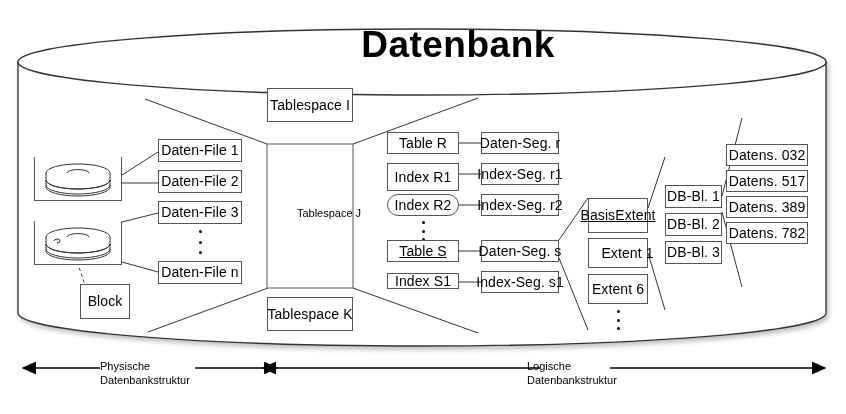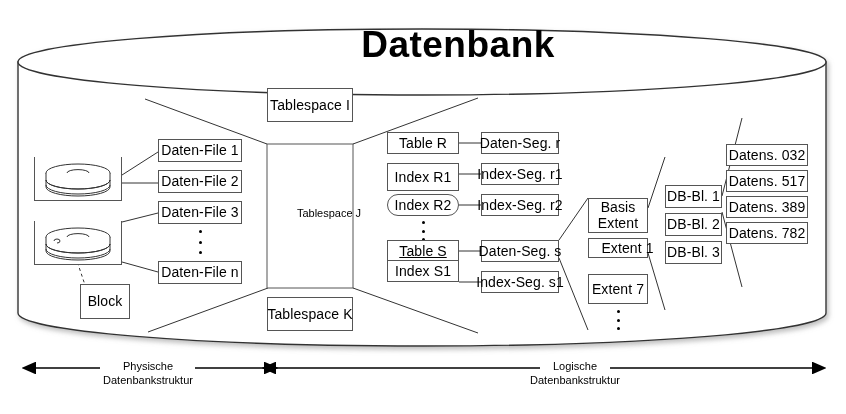--- a/index.html
+++ b/index.html
@@ -4,24 +4,24 @@
 <style>
   html,body{margin:0;padding:0;background:#ffffff;}
   body{width:846px;height:414px;overflow:hidden;
        font-family:"Liberation Sans","DejaVu Sans",sans-serif;}
   #stage{position:relative;width:846px;height:414px;background:#ffffff;}
   #svgroot{position:absolute;left:0;top:0;width:846px;height:414px;}
   .lbl{position:absolute;display:flex;align-items:center;justify-content:center;
        box-sizing:border-box;background:#ffffff;border:1px solid #555;
        font-size:14px;color:#000;line-height:1.05;text-align:center;
        letter-spacing:.1px;white-space:nowrap;}
-  .lbl.two{flex-direction:column;line-height:1.12;}
+  .lbl.two{flex-direction:row;line-height:1.12;text-decoration:underline;}
   .plain{position:absolute;color:#000;white-space:nowrap;}
   .title{font-size:37px;font-weight:600;letter-spacing:.5px;}
-  .axlbl{font-size:11px;text-align:center;line-height:1.25;}
+  .axlbl{font-size:11px;line-height:1.25;}
   .vdots{position:absolute;display:flex;flex-direction:column;
          align-items:center;justify-content:space-between;}
   .vdots i{display:block;width:3px;height:3px;border-radius:50%;background:#000;}
   .disk{position:absolute;}
 </style>
 </head>
 <body>
 
 <div id="stage">
 
@@ -133,34 +133,34 @@
 
   <div class="lbl" style="left:267px;top:297px;width:86px;height:34px;">Tablespace K</div>
   <div class="lbl" style="left:387px;top:163px;width:72px;height:28px;">Index R1</div>
   <div class="lbl" style="left:387px;top:194px;width:72px;height:22px;border-radius:11px;">Index R2</div>
   <div class="vdots" style="left:421px;top:221px;width:4px;height:20px;">
       <i></i>
       <i></i>
       <i></i>
     </div>
   <div class="lbl" style="left:387px;top:240px;width:72px;height:22px;text-decoration:underline;">Table S</div>
-  <div class="lbl" style="left:387px;top:260px;width:72px;height:22px;">Index S1</div>
+  <div class="lbl" style="left:387px;top:273px;width:72px;height:16px;">Index S1</div>
 
   <div class="lbl" style="left:481px;top:132px;width:78px;height:22px;">Daten-Seg. r</div>
   <div class="lbl" style="left:481px;top:163px;width:78px;height:22px;">Index-Seg. r1</div>
   <div class="lbl" style="left:481px;top:194px;width:78px;height:22px;">Index-Seg. r2</div>
   <div class="lbl" style="left:481px;top:240px;width:78px;height:22px;">Daten-Seg. s</div>
   <div class="lbl" style="left:481px;top:271px;width:78px;height:22px;">Index-Seg. s1</div>
 
   <div class="lbl two" style="left:588px;top:198px;width:60px;height:35px;">
     <span>Basis</span>
     <span>Extent</span>
   </div>
-  <div class="lbl" style="left:588px;top:238px;width:60px;height:20px;padding-left:19px;">Extent 1</div>
-  <div class="lbl" style="left:588px;top:274px;width:60px;height:30px;">Extent 7</div>
+  <div class="lbl" style="left:588px;top:238px;width:60px;height:30px;padding-left:19px;">Extent 1</div>
+  <div class="lbl" style="left:588px;top:274px;width:60px;height:30px;">Extent 6</div>
   <div class="vdots" style="left:616px;top:310px;width:4px;height:20px;">
       <i></i>
       <i></i>
       <i></i>
     </div>
 
   <div class="lbl" style="left:665px;top:185px;width:57px;height:23px;">DB-Bl. 1</div>
   <div class="lbl" style="left:665px;top:213px;width:57px;height:23px;">DB-Bl. 2</div>
   <div class="lbl" style="left:665px;top:241px;width:57px;height:23px;">DB-Bl. 3</div>
 

